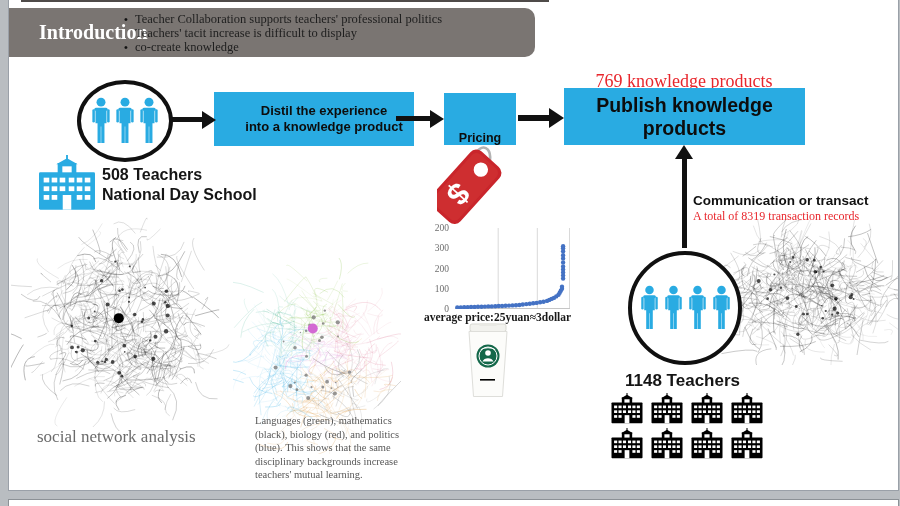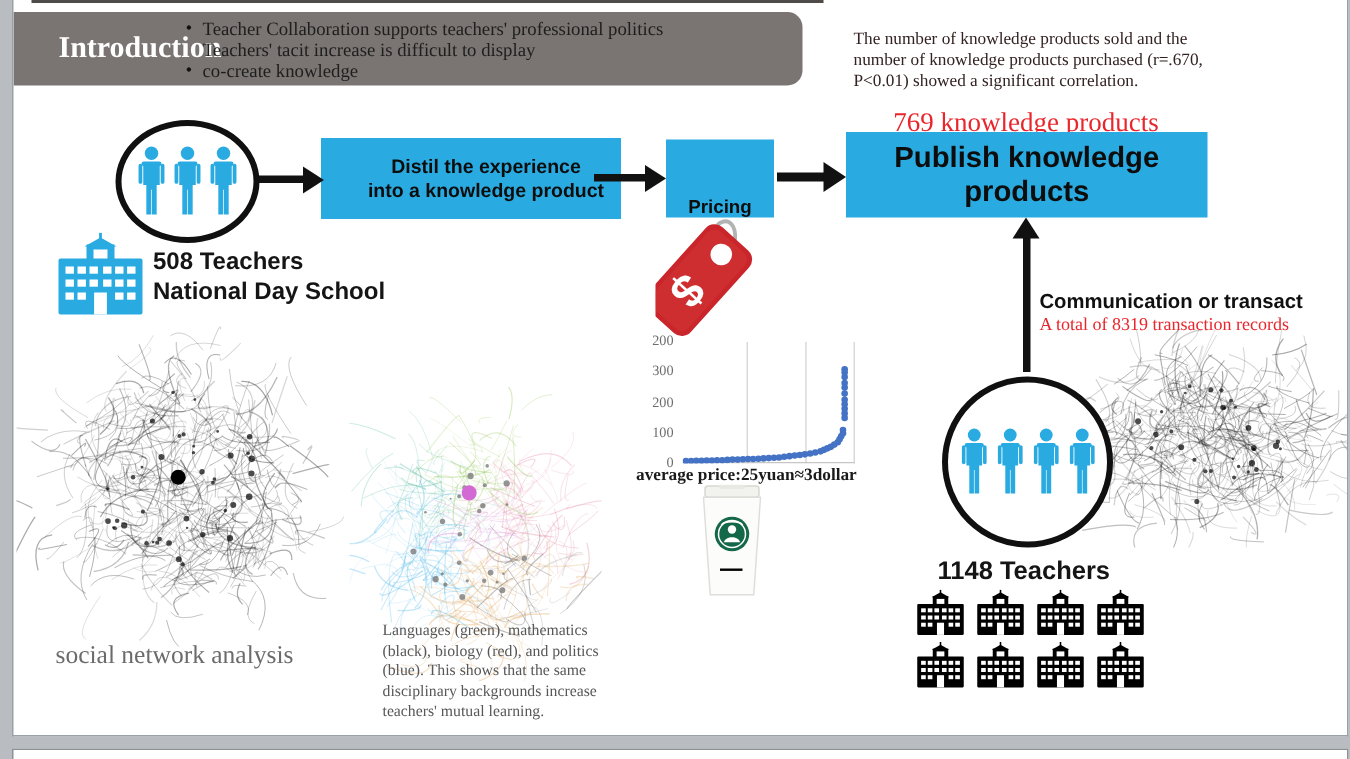--- a/index.html
+++ b/index.html
@@ -183,21 +183,20 @@
         <span class="band-dot hidden">•</span>
         <span class="band-text">Teachers' tacit increase is difficult to display</span>
       </div>
       <div class="band-row">
         <span class="band-dot">•</span>
         <span class="band-text">co-create knowledge</span>
       </div>
     </div>
   </div>
 
-  <div class="note">The number of knowledge products sold and the number of knowledge products purchased (r=.670, P&lt;0.01) showed a significant correlation.</div>
   <div class="big-red">769 knowledge products</div>
 
   <div class="circle" id="circle-left">
     <svg class="person" width="22" height="50">
         <use href="#sym-person"></use>
       </svg>
     <svg class="person" width="22" height="50">
         <use href="#sym-person"></use>
       </svg>
     <svg class="person" width="22" height="50">

